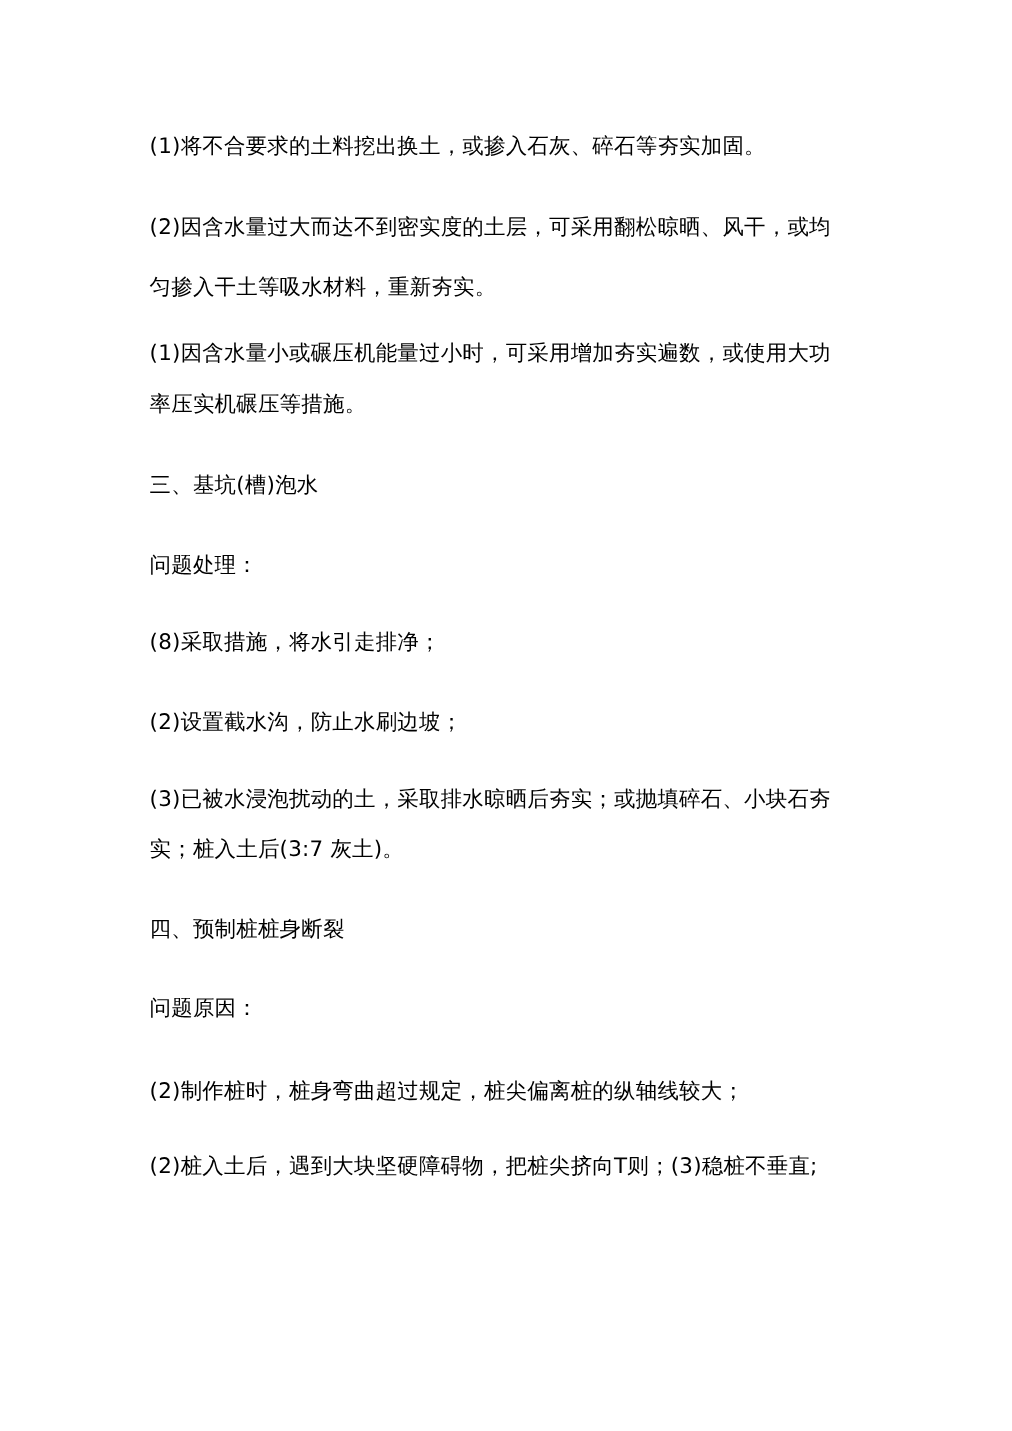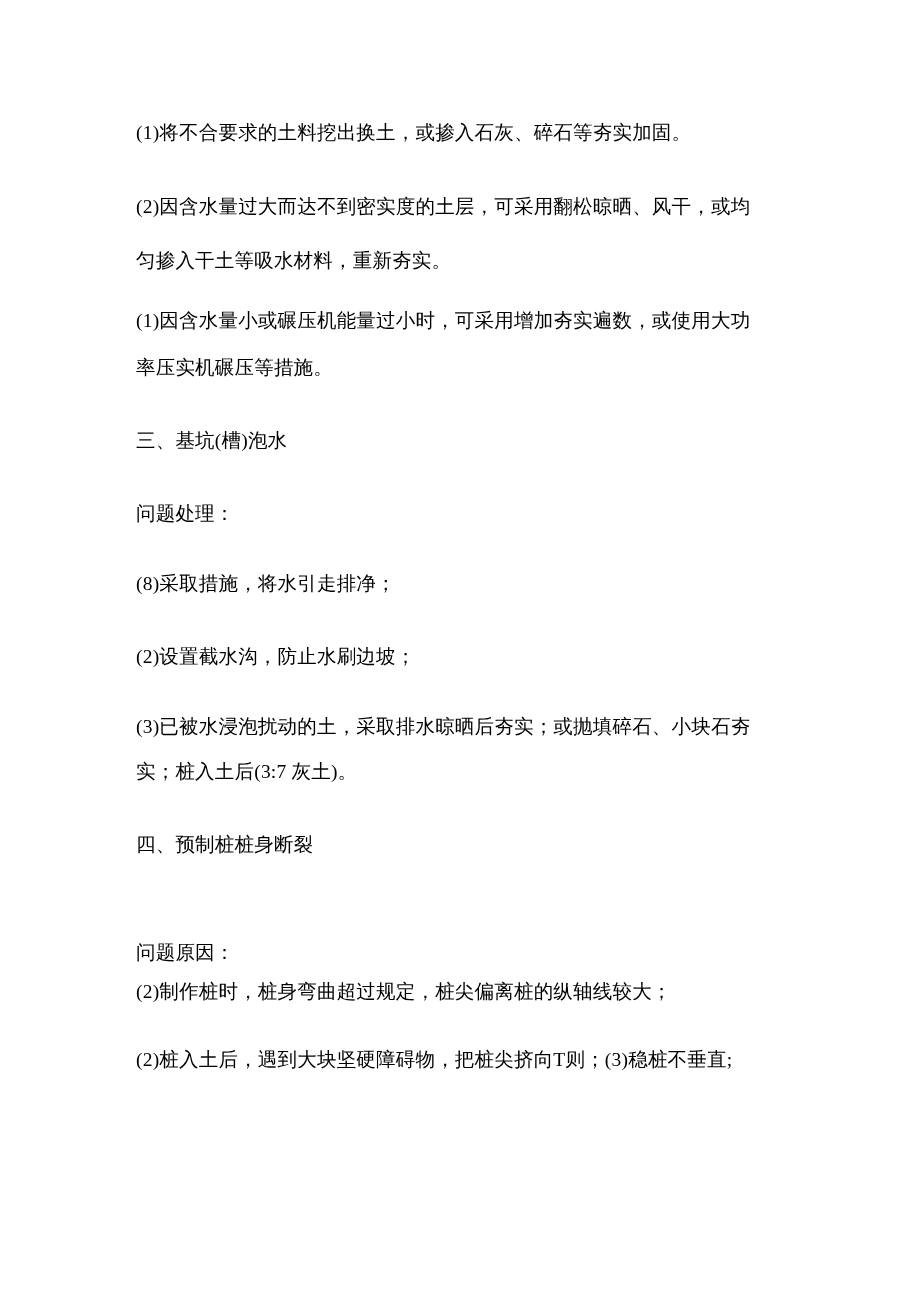--- a/index.html
+++ b/index.html
@@ -14,21 +14,20 @@
       overflow: hidden;
       font-family: "DejaVu Sans", "Liberation Sans", sans-serif;
       color: #000000;
     }
     .page {
       position: absolute;
       left: 0;
       top: 0;
       width: 920px;
       height: 1301px;
-      font-family: Liberation Serif, serif;
     }
     .line {
       position: absolute;
       left: 136px;
       width: 660px;
       font-size: 19.5px;
       line-height: 26px;
       white-space: nowrap;
       letter-spacing: 0.2px;
     }
@@ -44,16 +43,16 @@
   <div class="line" style="top:355px">率压实机碾压等措施。</div>
 
   <div class="line" style="top:428px">三、基坑(槽)泡水</div>
   <div class="line" style="top:501px">问题处理：</div>
   <div class="line" style="top:571px">(8)采取措施，将水引走排净；</div>
   <div class="line" style="top:644px">(2)设置截水沟，防止水刷边坡；</div>
   <div class="line" style="top:714px">(3)已被水浸泡扰动的土，采取排水晾晒后夯实；或抛填碎石、小块石夯</div>
   <div class="line" style="top:759px">实；桩入土后(3:7 灰土)。</div>
 
   <div class="line" style="top:832px">四、预制桩桩身断裂</div>
-  <div class="line" style="top:940px">问题原因：</div>
+  <div class="line" style="top:904px">问题原因：</div>
   <div class="line" style="top:979px">(2)制作桩时，桩身弯曲超过规定，桩尖偏离桩的纵轴线较大；</div>
   <div class="line" style="top:1047px">(2)桩入土后，遇到大块坚硬障碍物，把桩尖挤向T则；(3)稳桩不垂直;</div>
 </div>
 
 </body></html>

